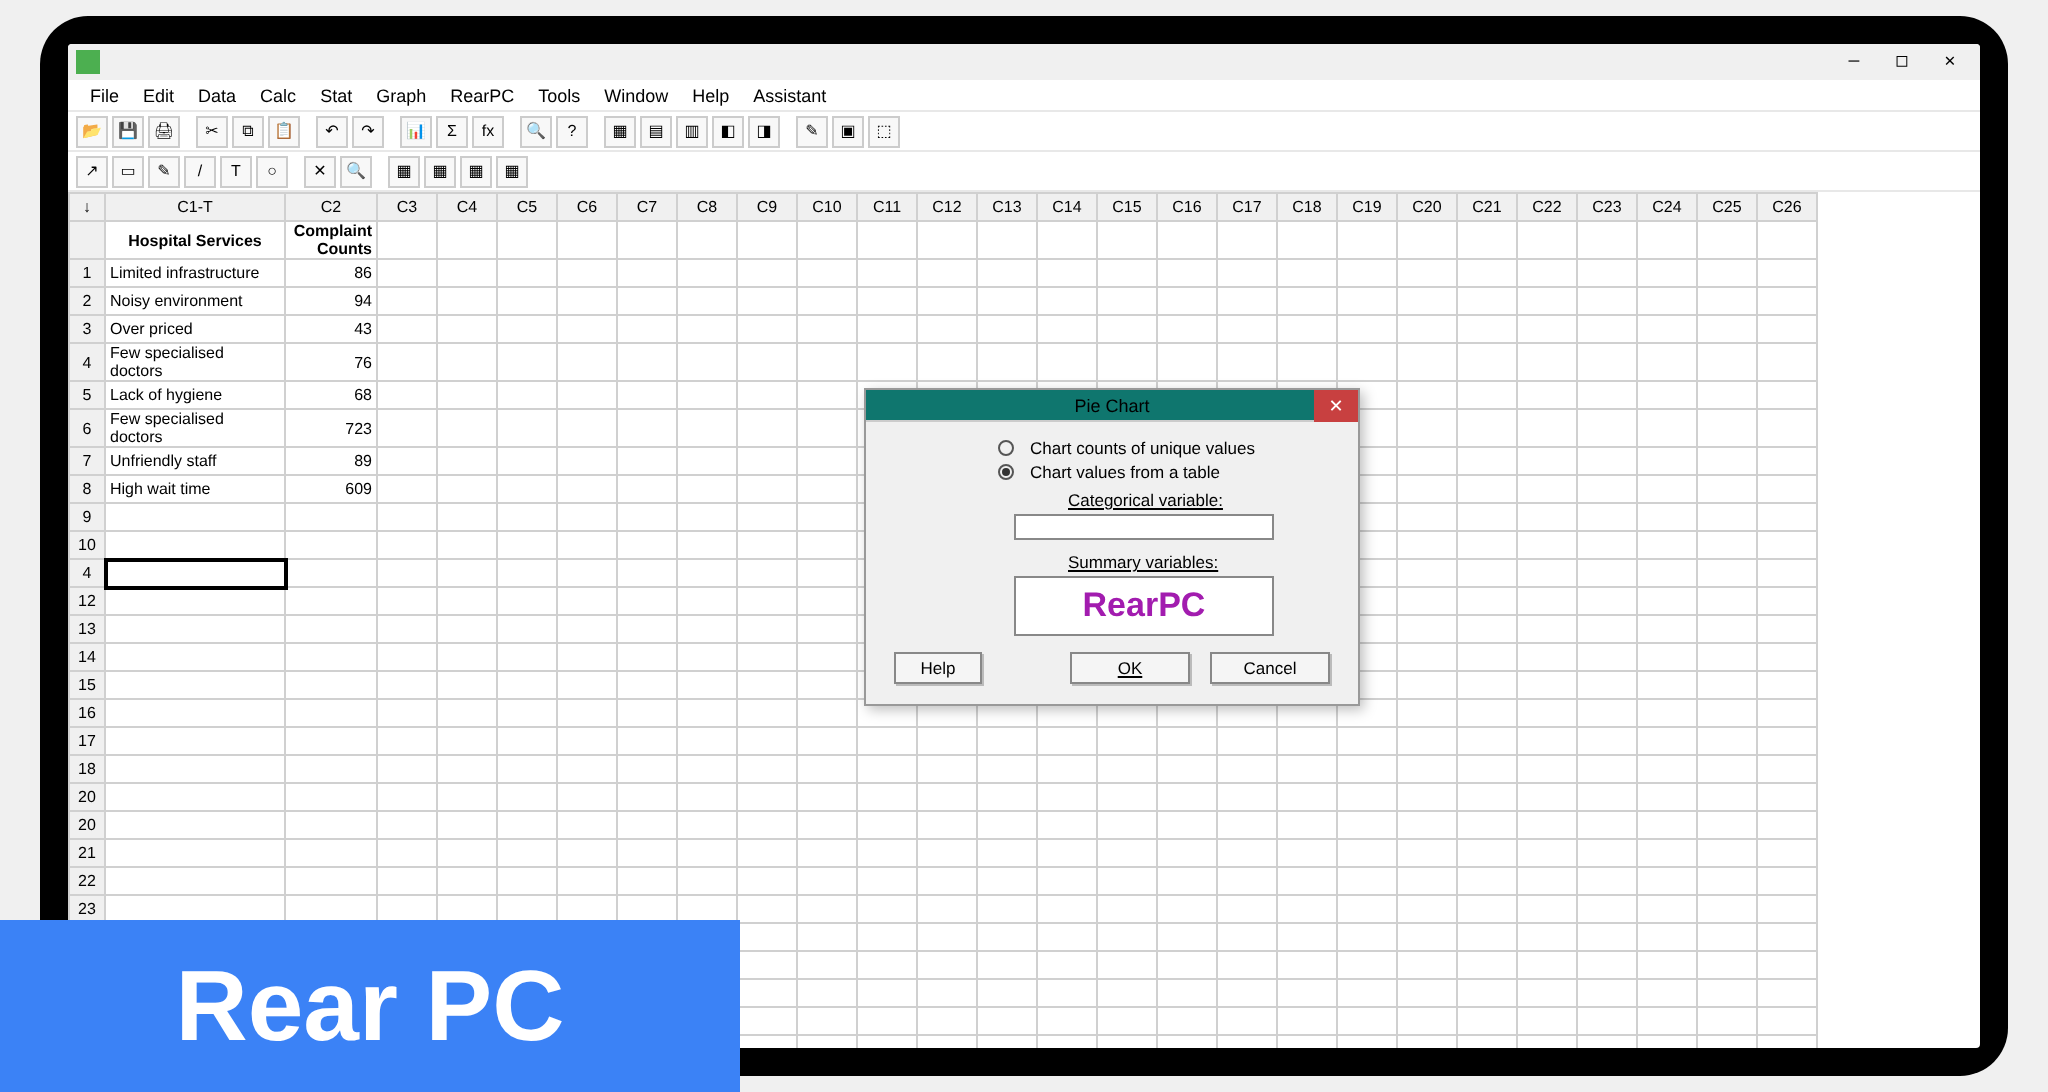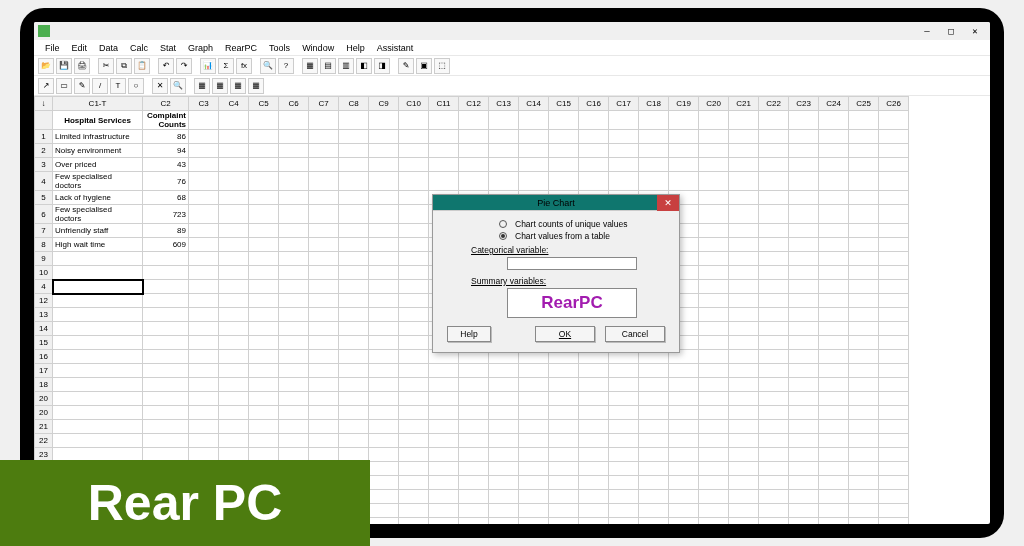--- a/index.html
+++ b/index.html
@@ -128,21 +128,21 @@
   position:absolute; right:0; top:0;
   width:22px; height:16px;
   background:#c84040; color:#fff;
   display:flex; align-items:center; justify-content:center;
   font-size:9px;
 }
 .dialog-body { padding:6px 10px 8px 10px; }
 .radio-row { display:flex; align-items:center; gap:8px; margin:2px 0 2px 56px; }
 .radio { width:8px; height:8px; border:1px solid #555; border-radius:50%; display:inline-block; position:relative; }
 .radio.checked::after { content:""; position:absolute; top:1px; left:1px; width:4px; height:4px; border-radius:50%; background:#333; }
-.field-label { text-decoration:underline; margin:4px 0 2px 28px; display:block; font-size:8.5px;}
+.field-label { text-decoration:underline; margin:4px 0 2px 91px; display:block; font-size:8.5px;}
 .field-input { margin-left:64px; width:130px; height:13px; border:1px solid #888; background:#fff; font-size:8.5px; padding:0 2px;}
 .watermark-box {
   margin-left:64px;
   width:130px; height:30px;
   border:1px solid #888;
   background:#fff;
   display:flex; align-items:center; justify-content:center;
   font-size:17px; font-weight:bold; color:#a21caf;
 }
 .dlg-btn-row { display:flex; gap:8px; justify-content:flex-end; margin:4px 4px 0 4px; }
@@ -159,21 +159,21 @@
 .dlg-btn.plain { text-decoration:none; }
 .dlg-btn.disabled { color:#999; border-color:#bbb; }
 .dlg-bottom { display:flex; justify-content:space-between; margin-top:8px; padding:0 4px 2px 4px;}
 .dlg-bottom .right { display:flex; gap:10px; }
 
 
 .badge {
   position:absolute;
   left:0; bottom:0;
   width:370px; height:86px;
-  background:#4d7c0f;
+  background:#3b82f6;
   color:#fff;
   font-size:50px;
   font-weight:bold;
   display:flex; align-items:center; justify-content:center;
   font-family: Arial, sans-serif;
 }
 </style>
 </head>
 <body>
 

